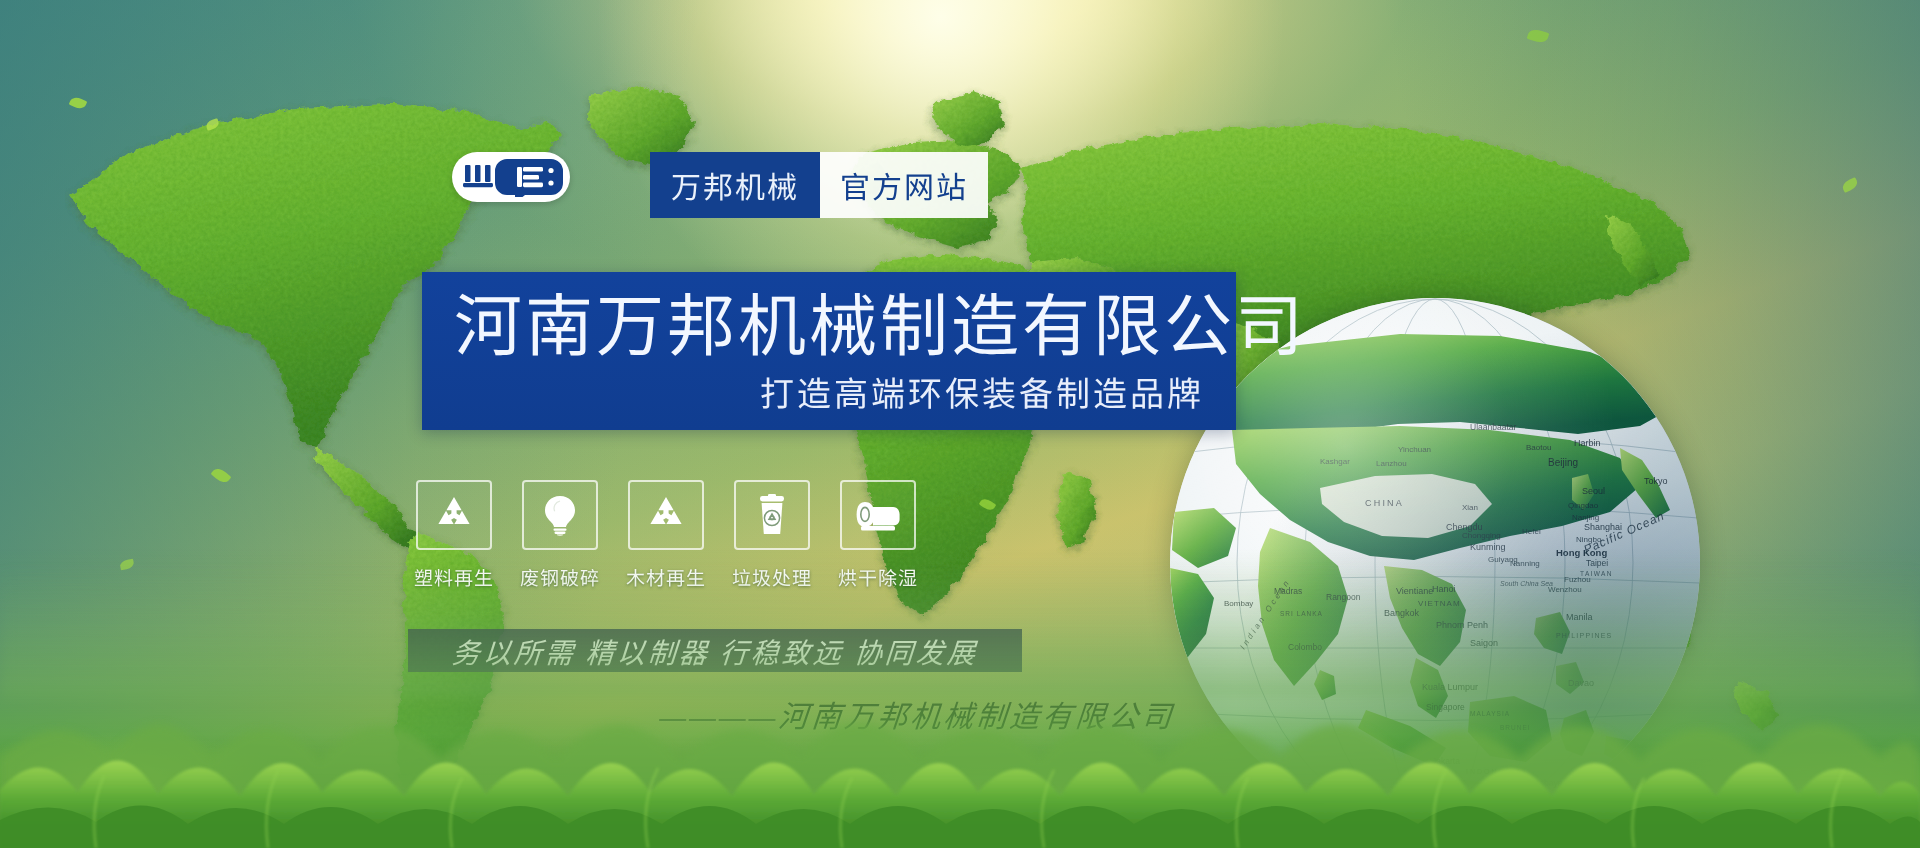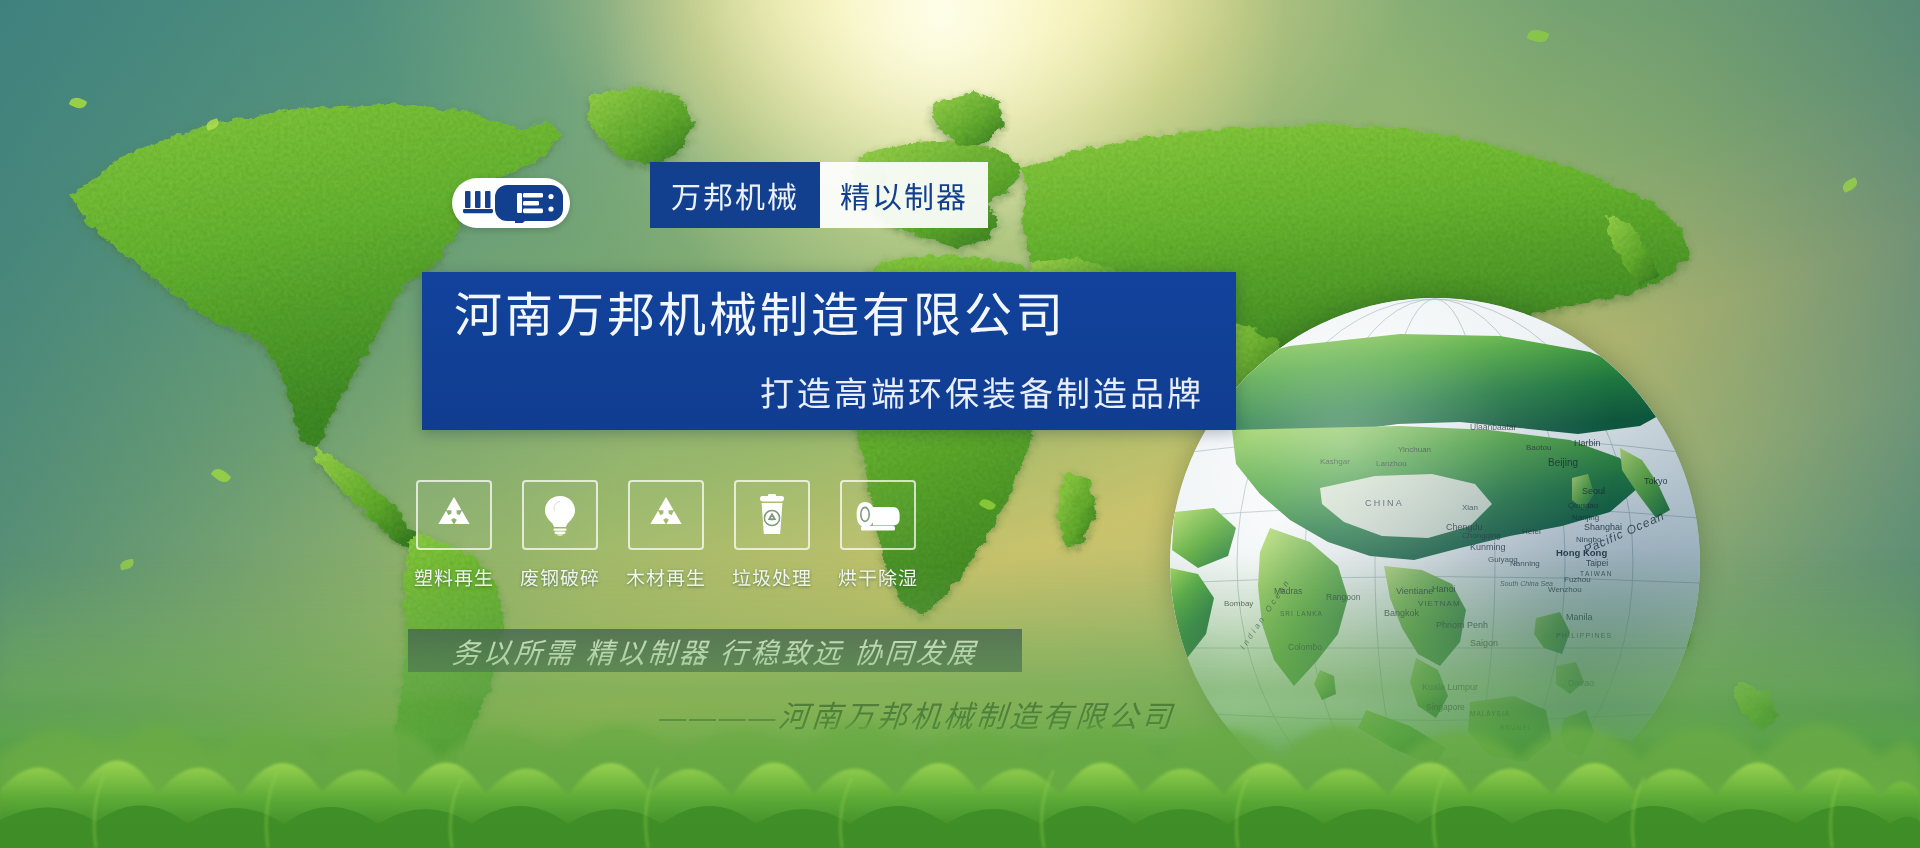--- a/index.html
+++ b/index.html
@@ -126,23 +126,23 @@
     background:
       radial-gradient(circle at 33% 28%, rgba(255,255,255,0.40) 0%, rgba(255,255,255,0.10) 32%, rgba(255,255,255,0) 52%),
       radial-gradient(circle at 78% 72%, rgba(18,62,96,0.58) 0%, rgba(20,60,90,0.18) 40%, rgba(0,0,0,0) 62%);
     pointer-events:none;
   }
 
   
   .brand-row {
     position: absolute;
     left: 452px;
-    top: 162px;
+    top: 152px;
     display: flex;
-    align-items: flex-end;
+    align-items: flex-start;
     height: 66px;
   }
   .logo-badge {
     width: 118px;
     height: 50px;
     background: #ffffff;
     border-radius: 25px;
     display: flex;
     align-items: center;
     justify-content: center;
@@ -185,21 +185,21 @@
     height: 158px;
     background: #12409a;
     background: linear-gradient(180deg, #12429c 0%, #103d90 100%);
     box-shadow: 0 3px 14px rgba(10,30,70,0.30);
   }
   .title-main {
     position: absolute;
     left: 32px;
     top: 18px;
     color: #f2f7ff;
-    font-size: 48px;
+    font-size: 68px;
     line-height: 1.08;
     letter-spacing: 3px;
     font-weight: 300;
     white-space: nowrap;
   }
   .title-sub {
     position: absolute;
     right: 32px;
     bottom: 14px;
     color: #e8eefb;
@@ -554,21 +554,21 @@
             <rect x="64" y="10" width="20" height="4.6" rx="1.4"></rect>
             <rect x="64" y="18" width="16" height="4.6" rx="1.4"></rect>
             <rect x="64" y="25.6" width="20" height="4.6" rx="1.4"></rect>
             <circle cx="92" cy="13.5" r="2.6"></circle>
             <circle cx="92" cy="26" r="2.6"></circle>
           </g>
         </g>
       </svg>
     </div>
     <div class="brand-tab-blue">万邦机械</div>
-    <div class="brand-tab-white">精以制器</div>
+    <div class="brand-tab-white">官方网站</div>
   </div>
 
   <div class="title-panel">
     <div class="title-main">河南万邦机械制造有限公司</div>
     <div class="title-sub">打造高端环保装备制造品牌</div>
   </div>
 
   <div class="feature-row">
 
     <div class="feature-item">

